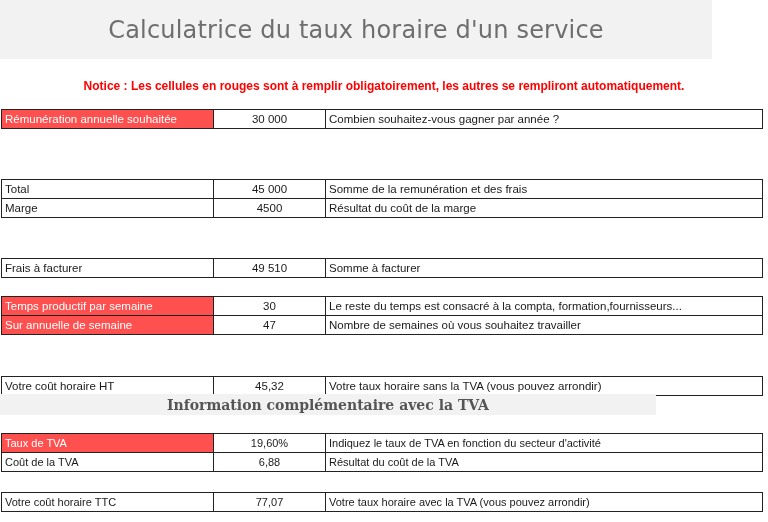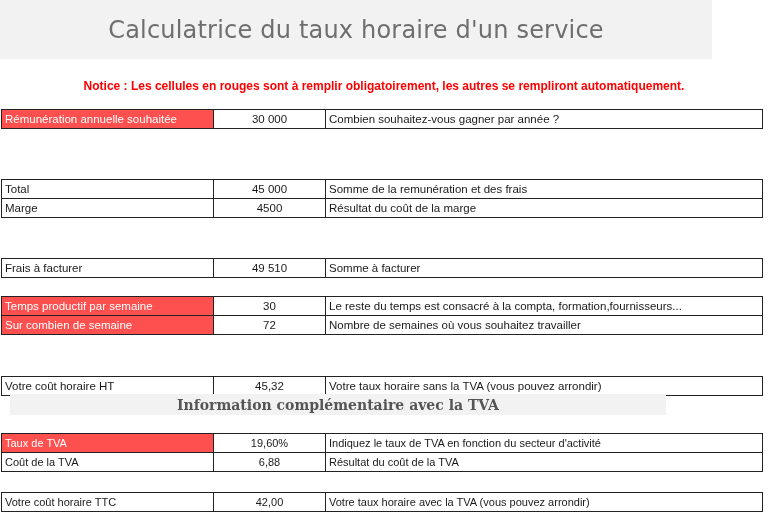--- a/index.html
+++ b/index.html
@@ -67,21 +67,20 @@
     .col2 { width: 112px; }
     .col3 { width: auto; }
     .section-banner {
       position: absolute;
       left: 0; top: 394px;
       width: 656px; height: 21px;
       background: #f2f2f2;
       display: flex;
       align-items: center;
       justify-content: center;
-      margin-left: 10px;
     }
     .section-text {
       font-family: "DejaVu Serif", "Liberation Serif", serif;
       font-size: 14px;
       font-weight: bold;
       color: #555555;
     }
   </style>
 </head>
 <body>
@@ -148,22 +147,22 @@
       <col class="col2">
       <col class="col3">
     </colgroup>
   <tbody>
       <tr>
     <td class="label required">Temps productif par semaine</td>
     <td class="value">30</td>
     <td class="desc">Le reste du temps est consacré à la compta, formation,fournisseurs...</td>
   </tr>
   <tr>
-    <td class="label required">Sur combien de semaine</td>
-    <td class="value">72</td>
+    <td class="label required">Sur annuelle de semaine</td>
+    <td class="value">47</td>
     <td class="desc">Nombre de semaines où vous souhaitez travailler</td>
   </tr>
 </tbody>
   </table>
 
 <table class="sheet" style="top:376px;">
   <colgroup>
       <col class="col1">
       <col class="col2">
       <col class="col3">
@@ -203,17 +202,17 @@
 
 <table class="sheet tva" style="top:492px;">
   <colgroup>
       <col class="col1">
       <col class="col2">
       <col class="col3">
     </colgroup>
   <tbody>
       <tr>
     <td class="label">Votre coût horaire TTC</td>
-    <td class="value">42,00</td>
+    <td class="value">77,07</td>
     <td class="desc">Votre taux horaire avec la TVA (vous pouvez arrondir)</td>
   </tr>
 </tbody>
   </table>
 
 </body></html>

